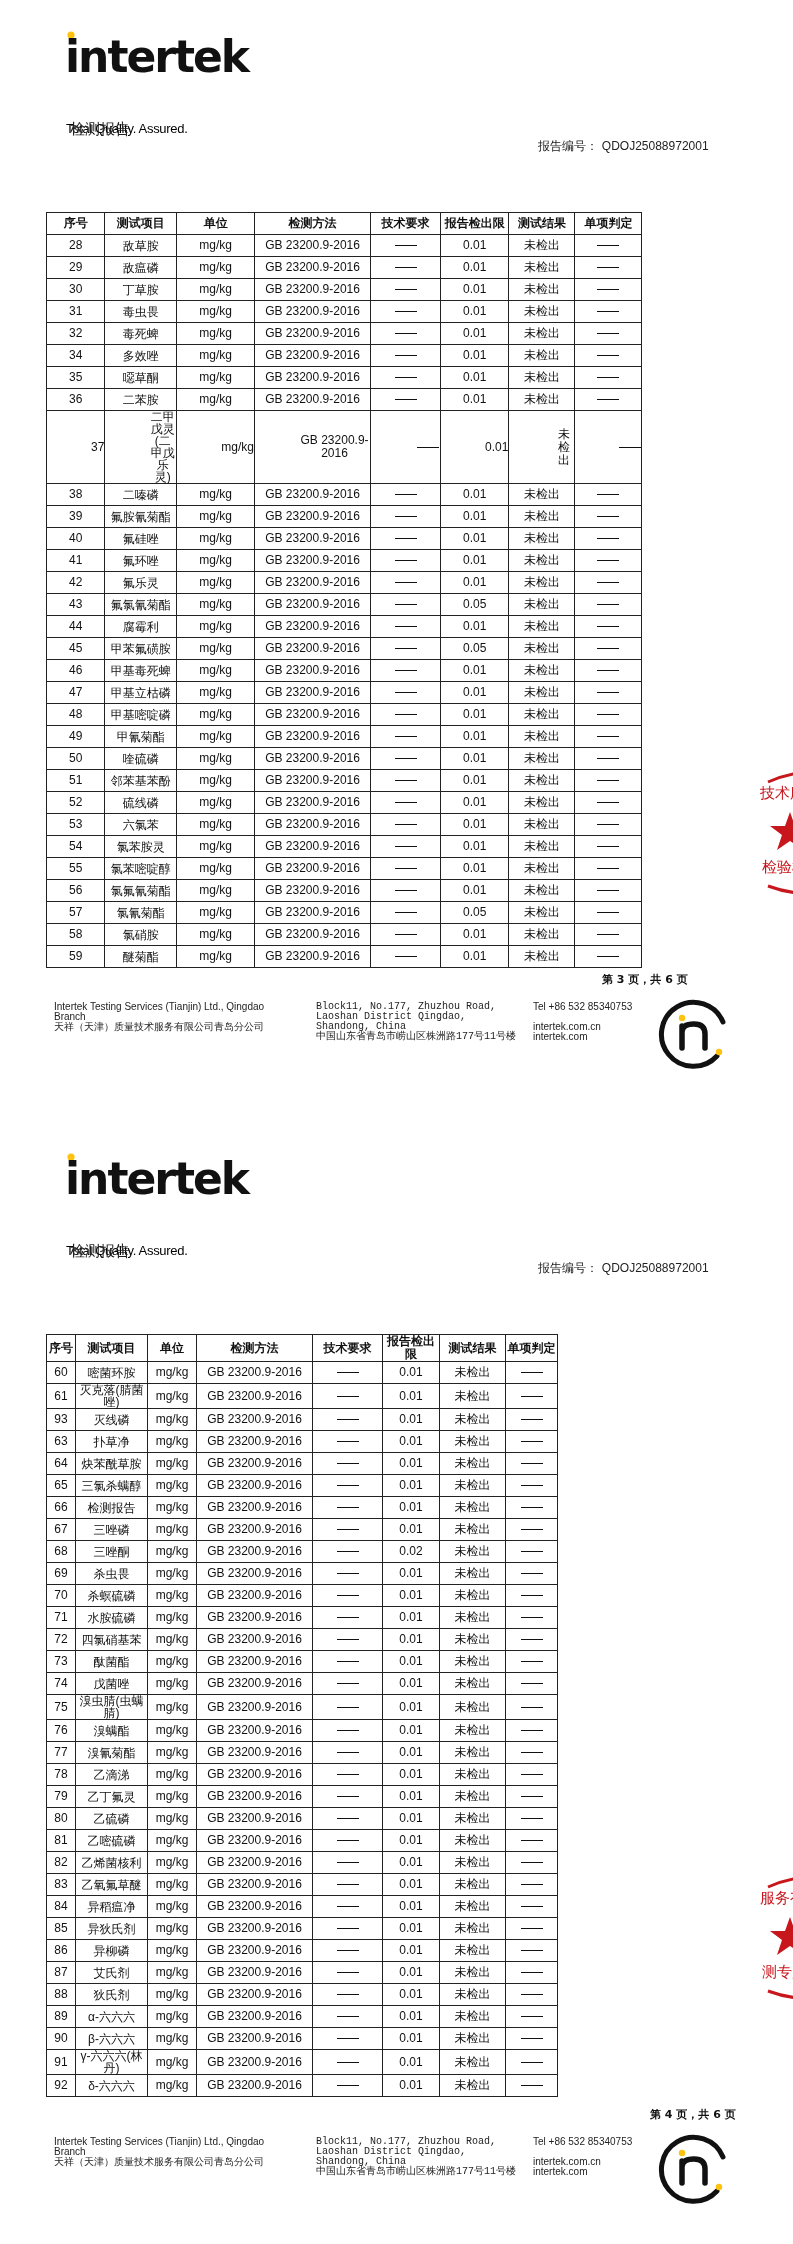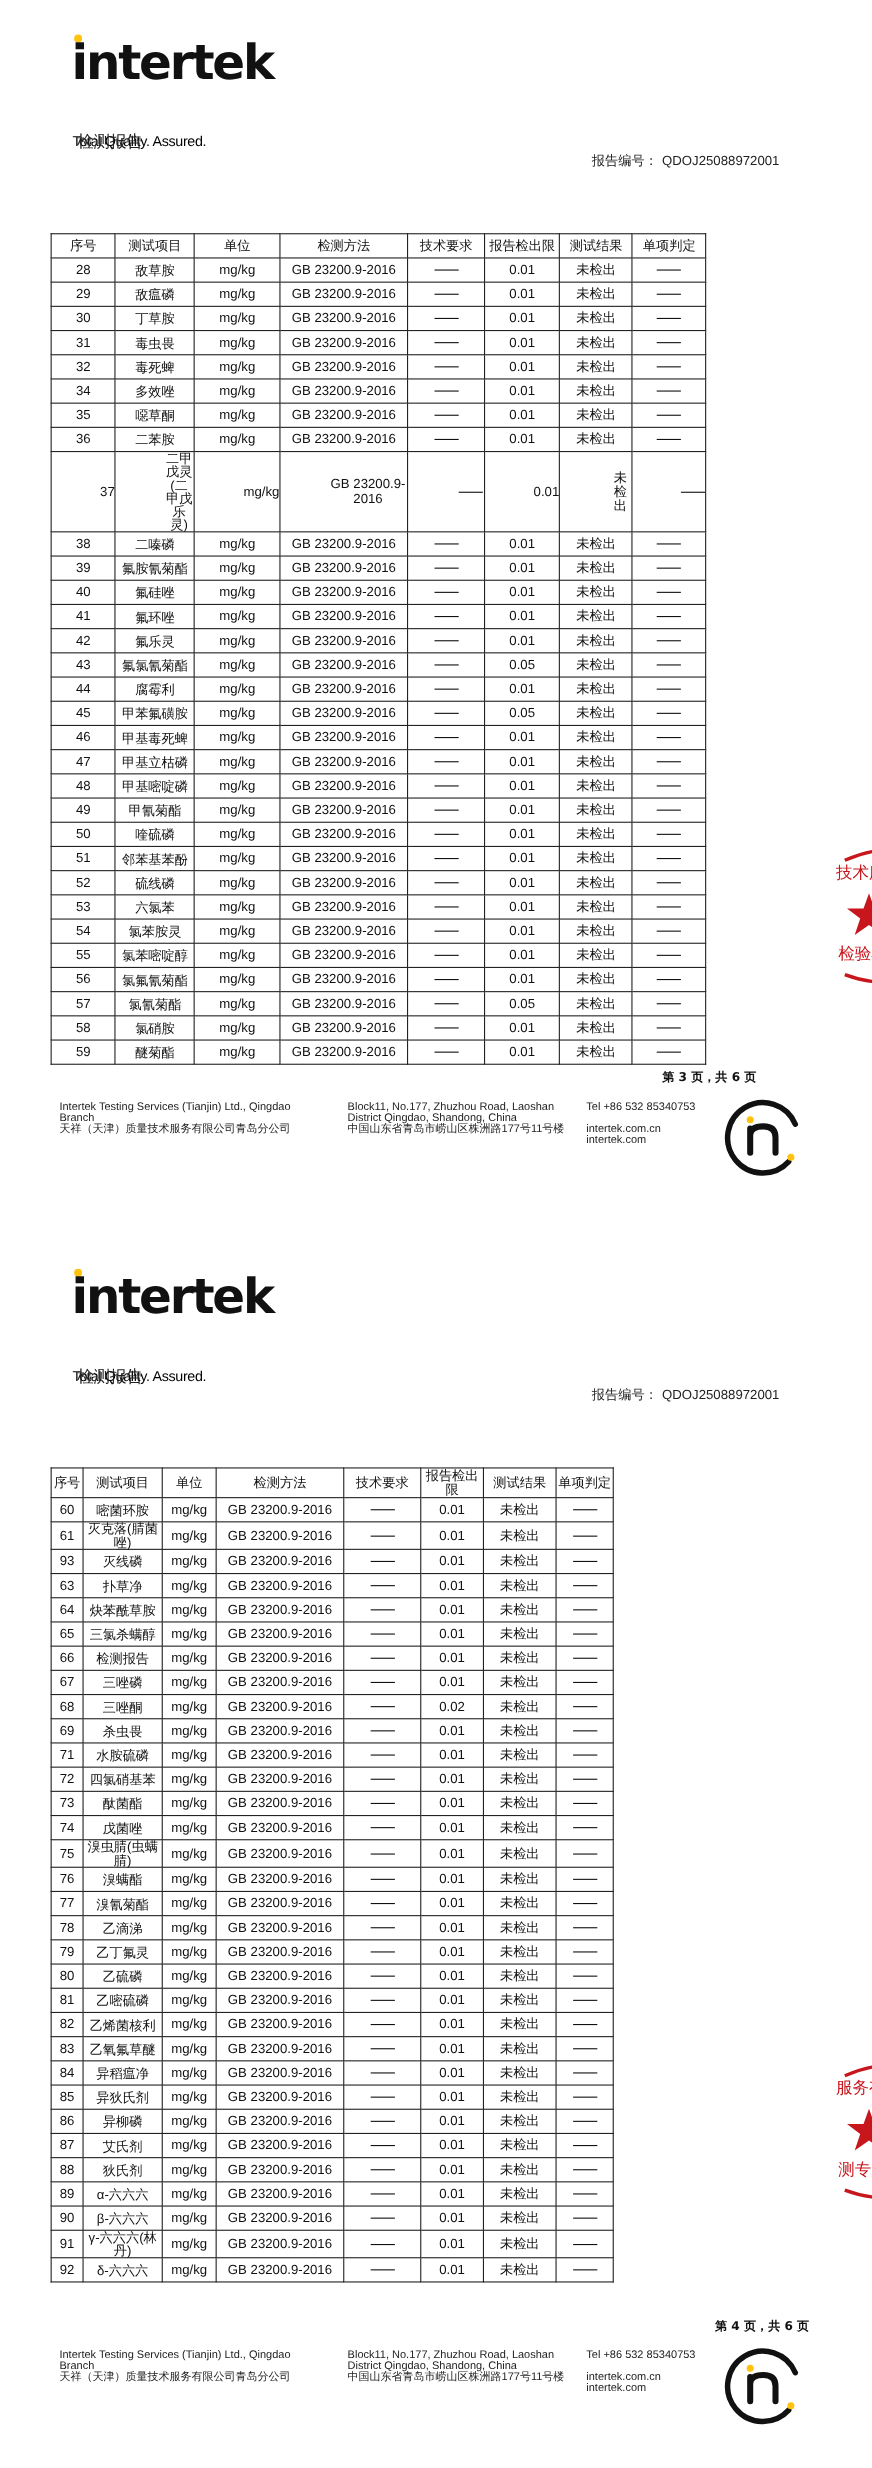--- a/index.html
+++ b/index.html
@@ -14,30 +14,30 @@
   .tagline { position:absolute; left:66px; top:78px; font-family:"Liberation Sans", sans-serif;
              font-weight:normal; font-size:13px; letter-spacing:-0.3px; color:#000000;margin-top:43px; }
   .doc-title { position:absolute; left:70px; top:120px; font-size:15px; color:#222; }
   .report-no { position:absolute; left:538px; top:138px; font-size:12px; color:#222; }
   .report-no .val { font-family:"Liberation Sans", sans-serif; }
 
   table.results { position:absolute; left:46px; top:212px; border-collapse:collapse;
                   font-family:"Liberation Sans", sans-serif; font-size:12px; }
   table.results th, table.results td { border:1px solid #222; text-align:center; padding:0;
                   height:21px; line-height:13px; }
-  table.results th { font-weight:normal; font-size:12px; height:21px; }
+  table.results th { font-weight:bold; font-size:12px; height:21px; }
   table.results td.name { line-height:12px; }
   table.results tr.tall td { height:30px;padding-left:44px; }
   .dash { display:inline-block; width:22px; border-top:1.5px solid #111; vertical-align:middle; }
 
   .page-num { position:absolute; left:602px; font-size:11px; font-weight:bold; color:#111; }
   .footer { position:absolute; top:1010px; font-family:"Liberation Sans", sans-serif;
             font-size:10px; line-height:10px; color:#222; }
   .footer.f1 { left:54px; width:240px; }
-  .footer.f2 { left:316px; width:210px; }
+  .footer.f2 { left:316px; width:210px;font-family:Liberation Mono, monospace; }
   .footer.f3 { left:533px; width:110px; }
   .footer .gap { height:10px; }
   .footer-logo { position:absolute; left:657px; top:1006px; width:74px; height:74px; }
 
   .seal { position:absolute; left:760px; width:60px; height:140px; overflow:visible; }
 </style>
 </head>
 <body>
 
 <div id="pages-root">
@@ -556,20 +556,30 @@
             <td>69</td>
             <td class="name">杀虫畏</td>
             <td>mg/kg</td>
             <td>GB 23200.9-2016</td>
             <td><span class="dash"></span></td>
             <td>0.01</td>
             <td>未检出</td>
             <td><span class="dash"></span></td>
           </tr>
           <tr>
+            <td>70</td>
+            <td class="name">杀螟硫磷</td>
+            <td>mg/kg</td>
+            <td>GB 23200.9-2016</td>
+            <td><span class="dash"></span></td>
+            <td>0.01</td>
+            <td>未检出</td>
+            <td><span class="dash"></span></td>
+          </tr>
+          <tr>
             <td>71</td>
             <td class="name">水胺硫磷</td>
             <td>mg/kg</td>
             <td>GB 23200.9-2016</td>
             <td><span class="dash"></span></td>
             <td>0.01</td>
             <td>未检出</td>
             <td><span class="dash"></span></td>
           </tr>
           <tr>

